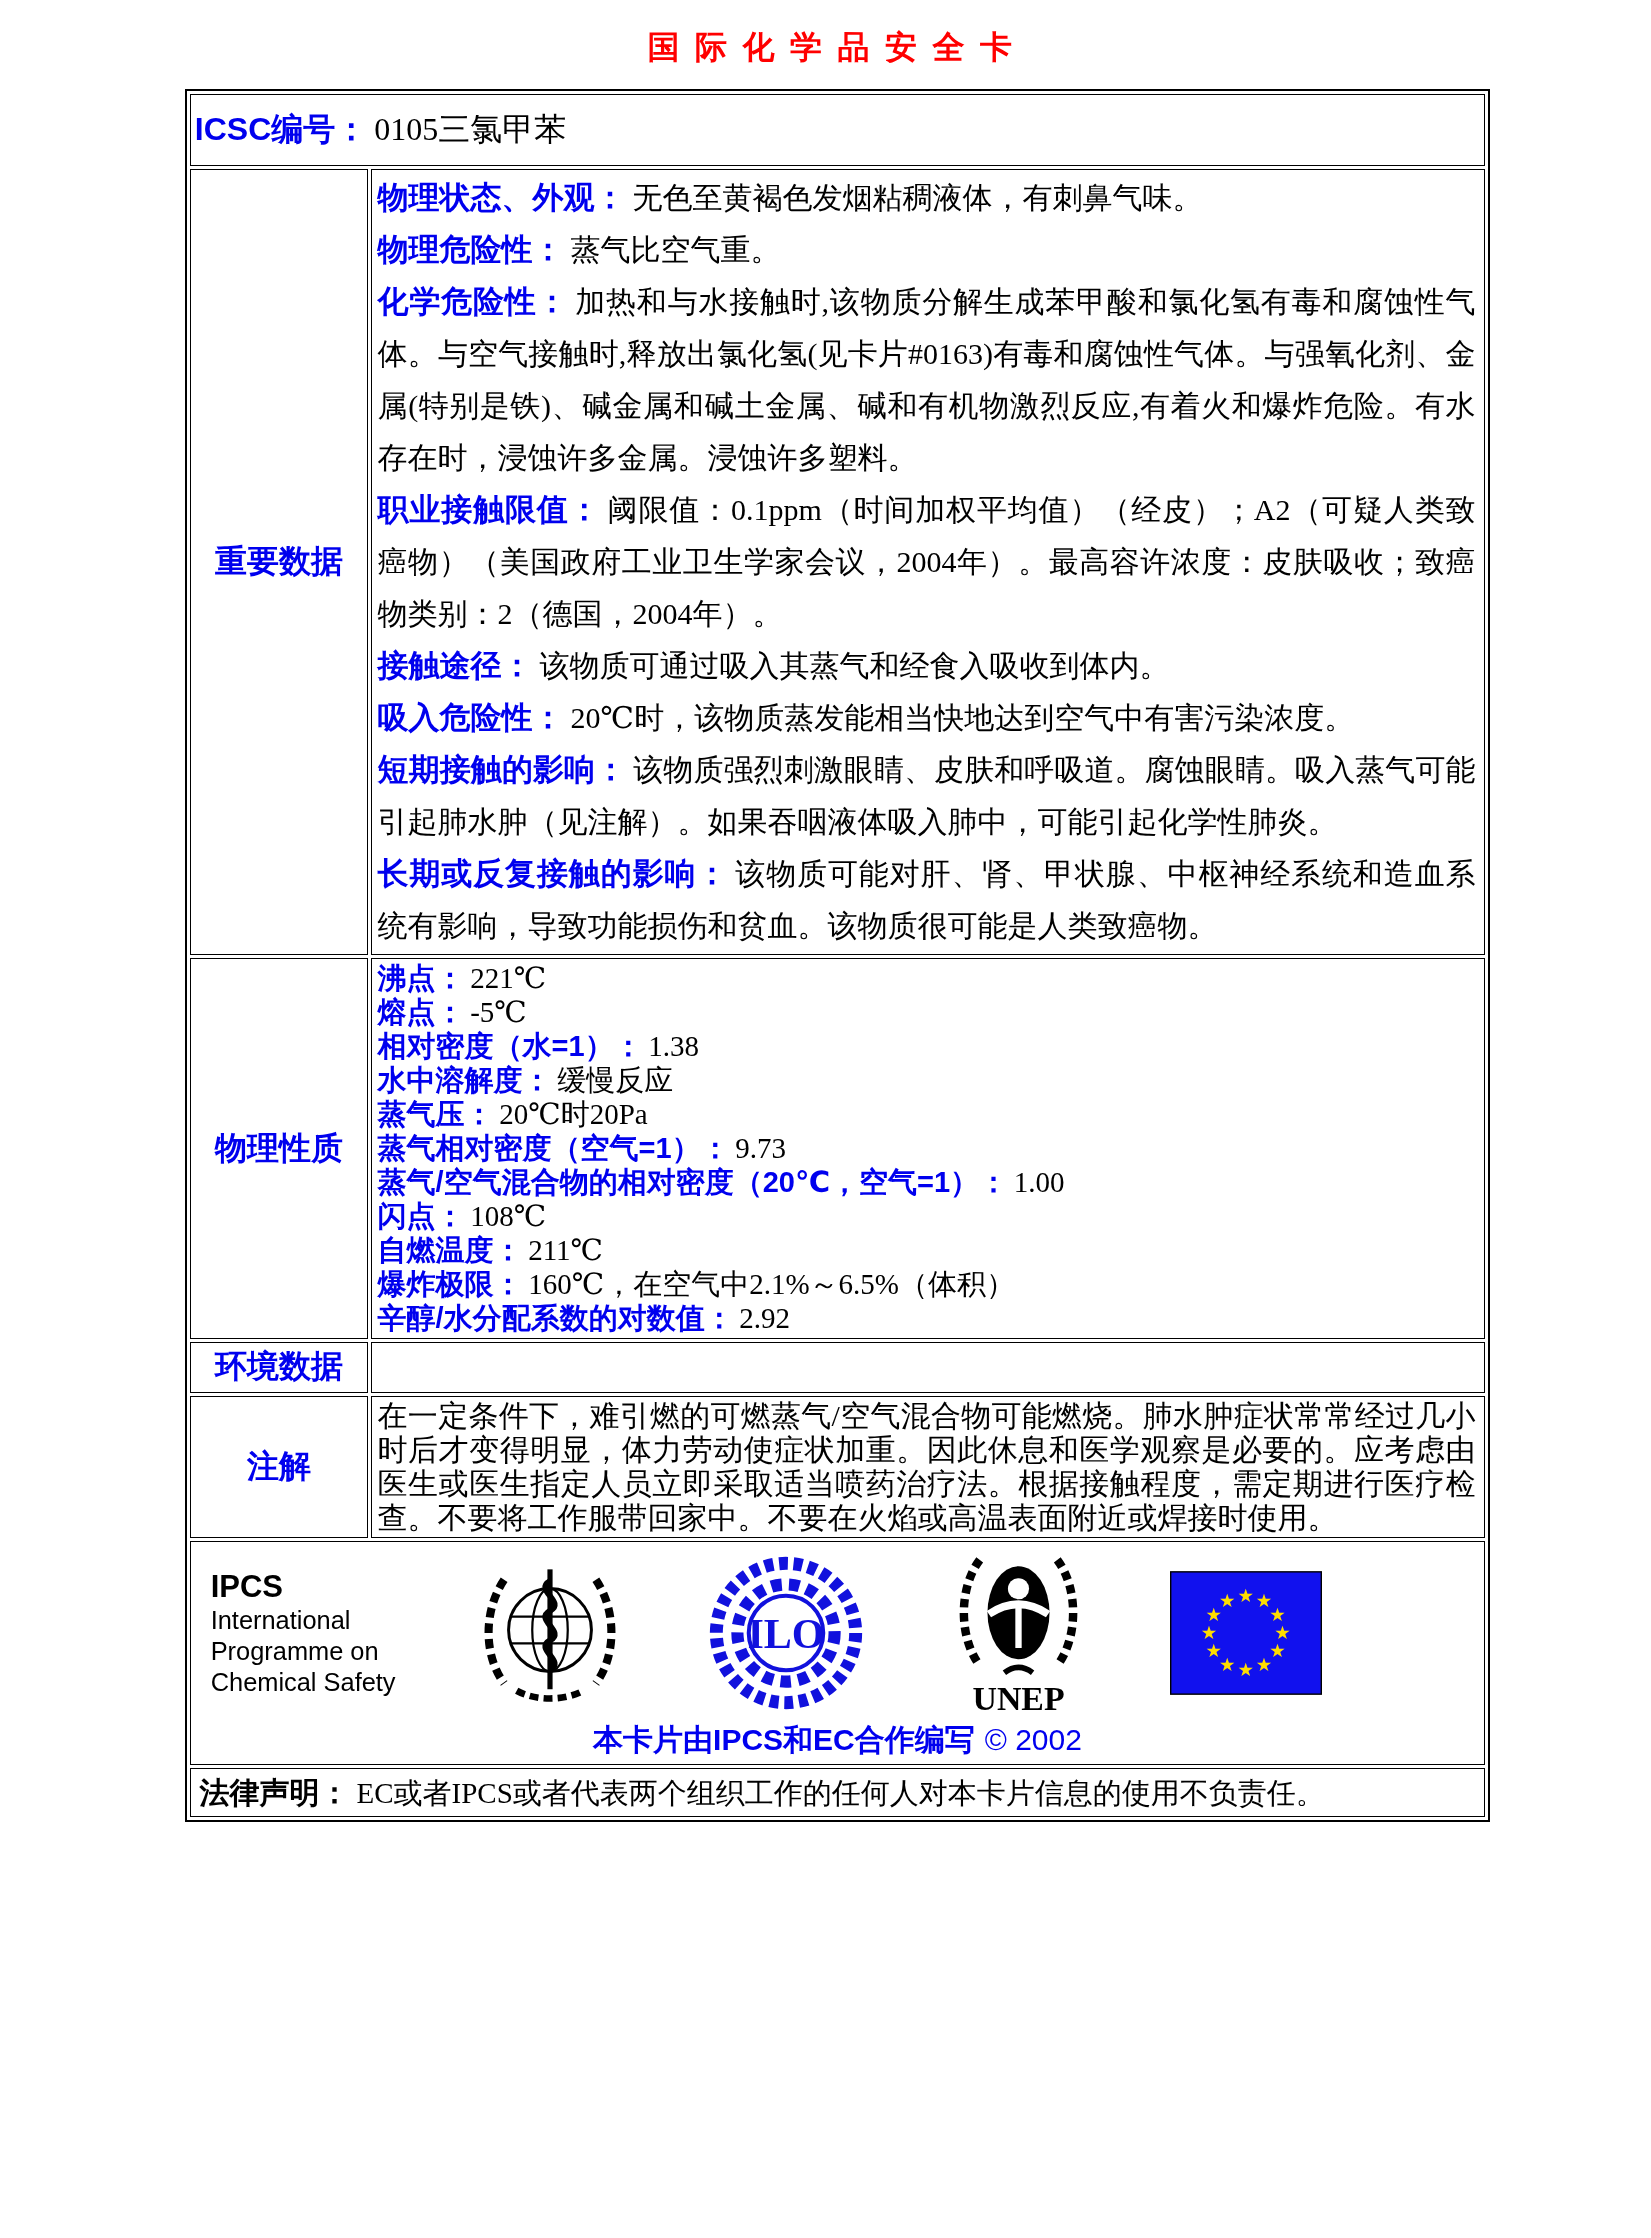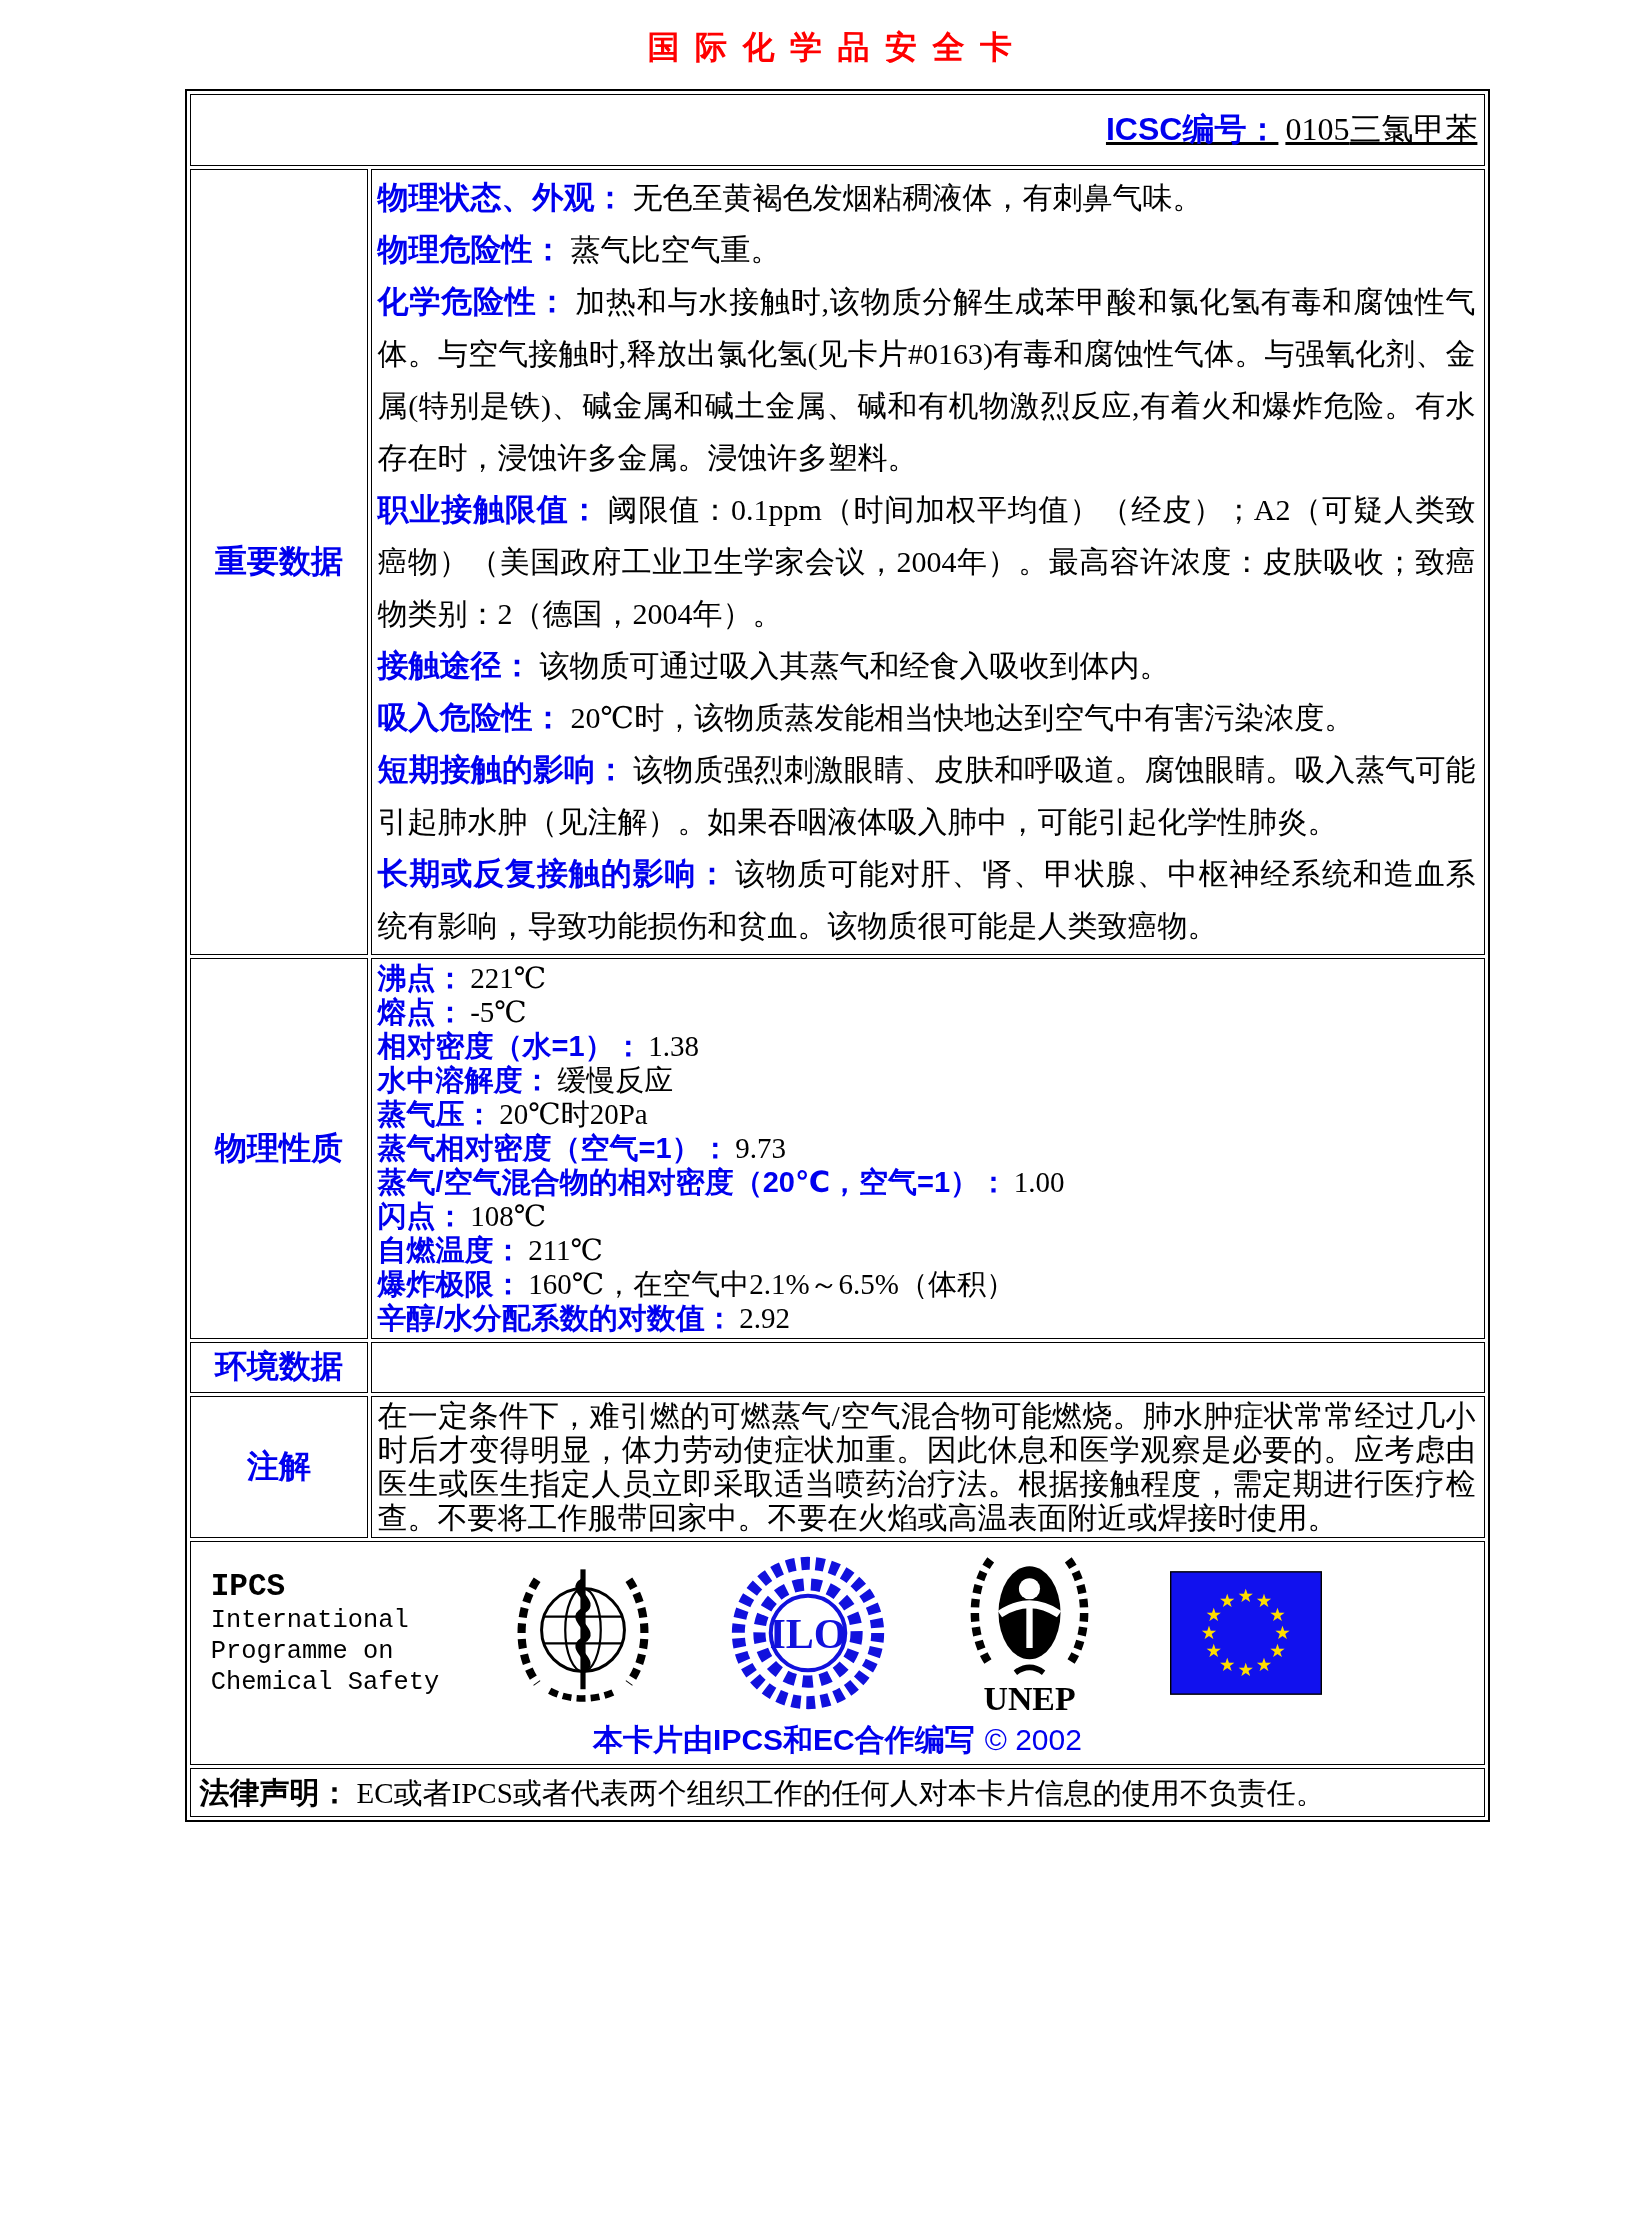--- a/index.html
+++ b/index.html
@@ -20,21 +20,21 @@
   }
   td{border:1.4px solid #000;background:#fff;overflow:hidden;}
   td.rowlabel{
     width:175px;text-align:center;vertical-align:middle;
     font-family:"Liberation Sans","DejaVu Sans",sans-serif;
     font-weight:bold;font-size:32px;color:#0000ee;padding:2.8px 1.4px;
   }
   td.content{vertical-align:top;padding:1.4px 8.5px 2.8px 5.6px;margin-top:16px;}
   
   .hdr-cell{height:68px;}
-  .hdr-flex{display:flex;justify-content:flex-end;align-items:center;height:100%;padding:0 5.6px 0 2.8px;text-decoration:underline;}
+  .hdr-flex{display:flex;justify-content:flex-start;align-items:center;height:100%;padding:0 5.6px 0 2.8px;}
   .hdr-left{font-size:32px;}
   .hdr-label{font-family:"Liberation Sans","DejaVu Sans",sans-serif;font-weight:bold;color:#0000ee;}
   .hdr-num{color:#000;font-size:32px;padding-left:7px;}
   .hdr-name{font-size:32px;color:#000;}
   
   .imp-cell{min-height:833px;}
   .imp-cell p{margin:0;font-size:30px;line-height:52px;text-align:justify;}
   .blbl{
     font-family:"Liberation Sans","DejaVu Sans",sans-serif;
     font-weight:bold;color:#0000ee;font-size:31px;padding-right:7px;
@@ -47,21 +47,21 @@
   .env-cell{min-height:41px;}
   
   .notes-cell{min-height:192px;}
   .notes-cell p{margin:0;font-size:30px;line-height:34px;text-align:justify;}
   
   .add-cell{min-height:44px;}
   .add-cell p{margin:0;font-size:31px;line-height:44px;}
   
   .logos-cell{min-height:212px;padding:4.2px 7px;}
   .logos-strip{display:flex;align-items:center;justify-content:space-between;padding:2.8px 155px 0 12.7px;}
-  .ipcs-block{font-family:Liberation Mono, monospace;line-height:31px;font-size:25.4px;}
+  .ipcs-block{font-family:Liberation Sans, sans-serif;line-height:31px;font-size:25.4px;}
   .ipcs-acro{font-weight:bold;font-size:31px;line-height:37px;}
   .logo{display:block;}
   .unep-wrap{display:flex;flex-direction:column;align-items:center;}
   .caption-line{
     text-align:center;margin-top:2.8px;
     font-family:"Liberation Sans","DejaVu Sans",sans-serif;
     font-weight:bold;color:#0000ee;font-size:30px;line-height:40px;
   }
   .caption-line .copy{font-weight:normal;padding-left:10px;}
   

